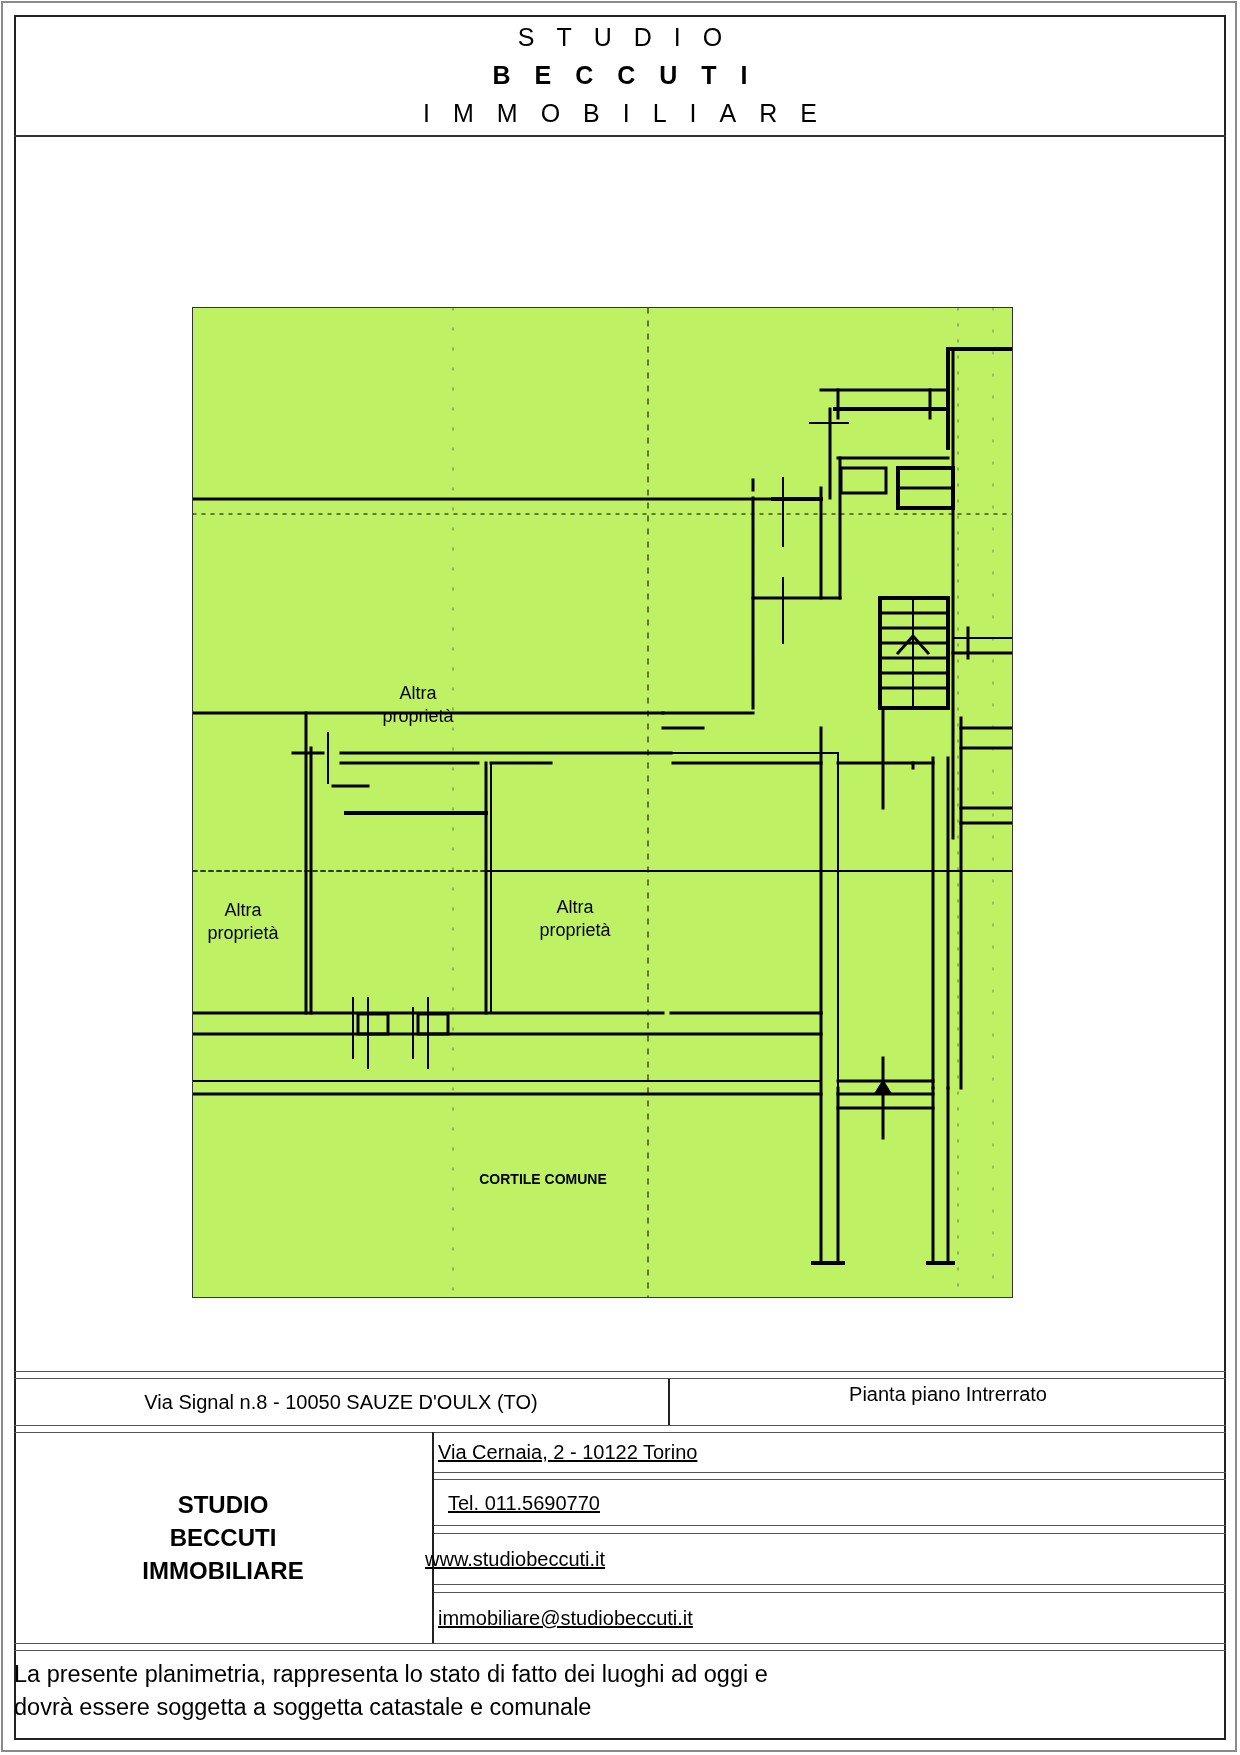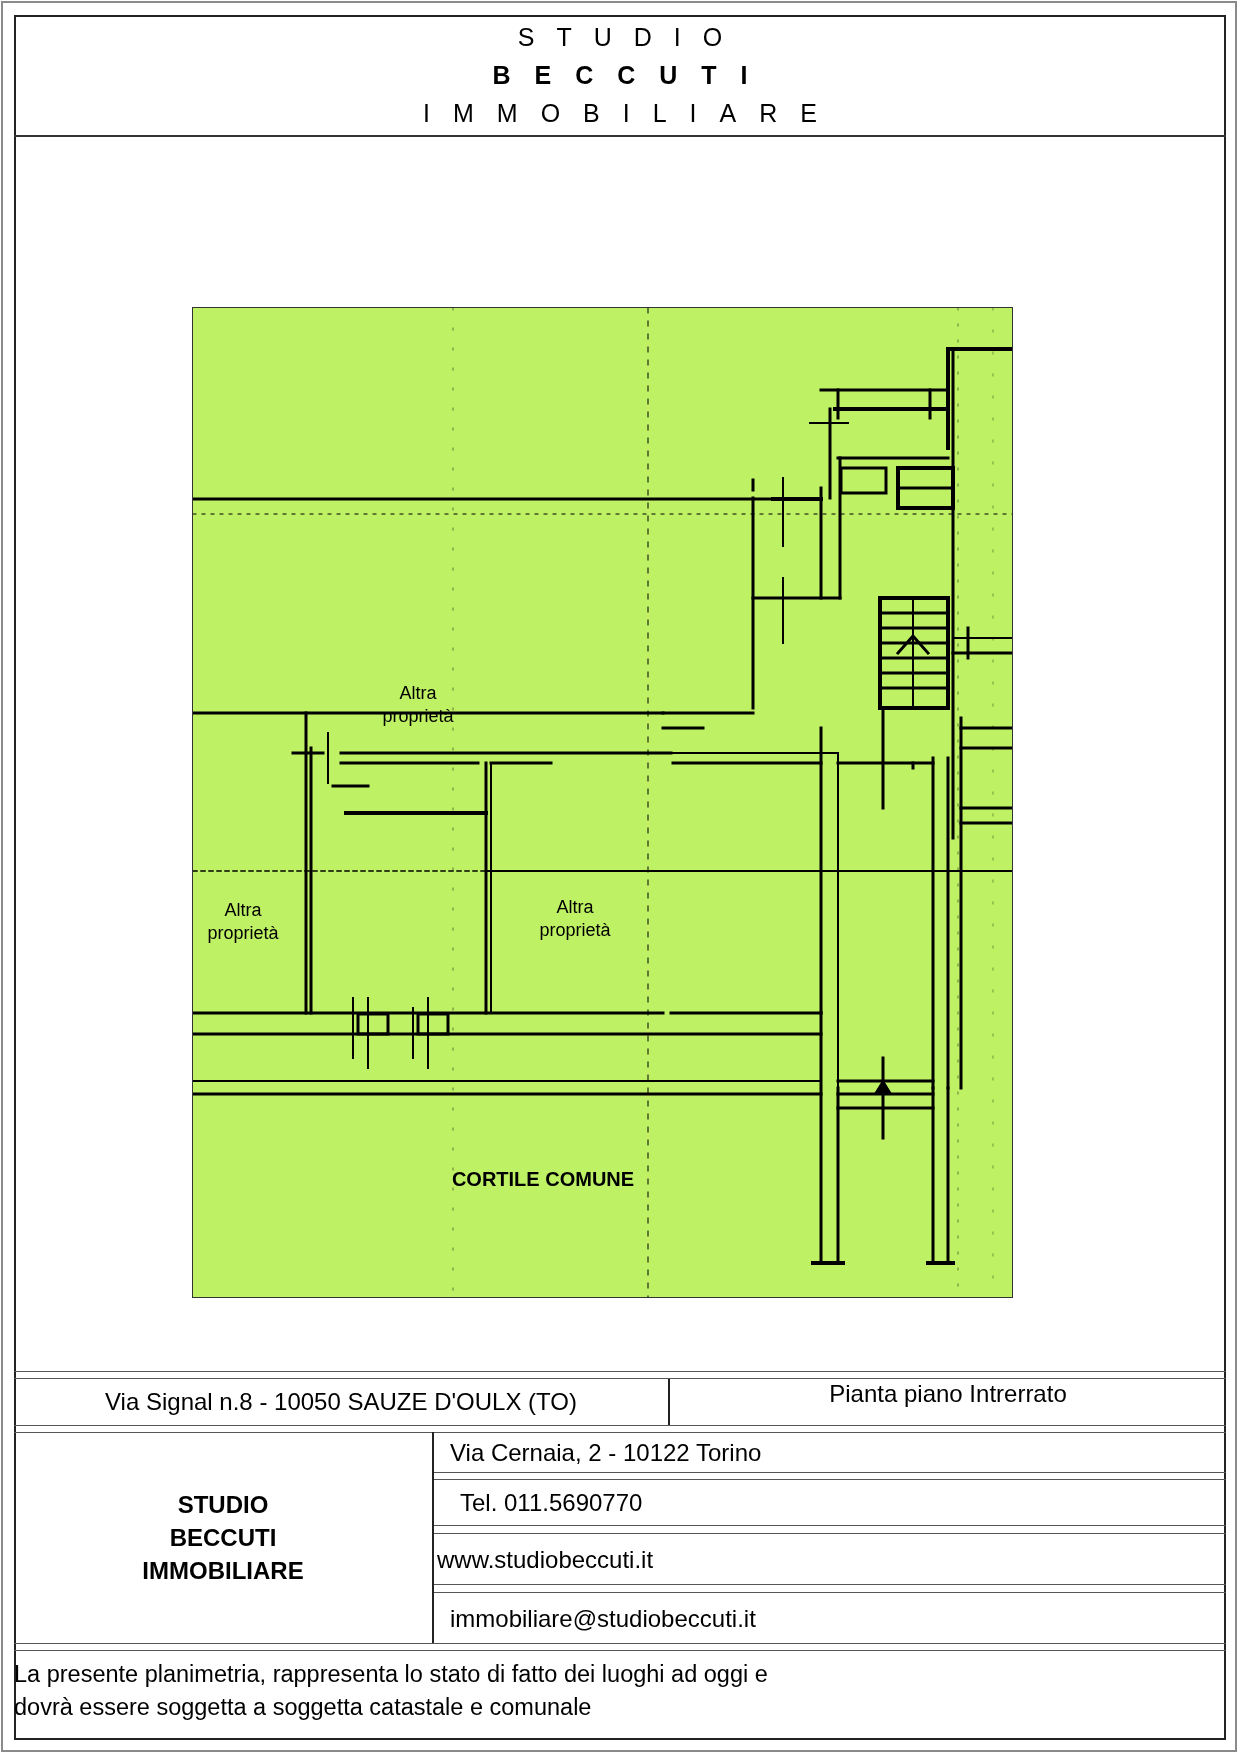--- a/index.html
+++ b/index.html
@@ -9,24 +9,24 @@
   .hline { position:absolute; left:14px; width:1212px; height:0; border-top:2px solid #333; }
   .hline.thin { border-top:1.5px solid #555; }
   .vline { position:absolute; width:0; border-left:2px solid #222; }
   .header-line { position:absolute; left:14px; width:1212px; text-align:center; font-size:25px; line-height:30px; }
   .h-studio { top:22px; letter-spacing:22px; padding-left:22px; box-sizing:border-box; }
   .h-beccuti { top:60px; letter-spacing:24px; font-weight:bold; padding-left:24px; box-sizing:border-box; }
   .h-immob { top:98px; letter-spacing:23px; padding-left:23px; box-sizing:border-box; }
   .plan { position:absolute; left:192px; top:307px; width:821px; height:991px; border:1.5px solid #333; box-sizing:border-box; background:#bef264; overflow:hidden; }
   .plan svg { position:absolute; left:0; top:0; }
   .plan-label { position:absolute; font-size:18px; line-height:23px; text-align:center; }
-  .plan-label.bold { font-weight:bold; font-size:20px; }
-  .cell { position:absolute; display:flex; align-items:center; font-size:24px; }
+  .plan-label.bold { font-weight:bold; font-size:14px; }
+  .cell { position:absolute; display:flex; align-items:center; font-size:20px; }
   .cell.center { justify-content:center; }
-  .cell.left { padding-left:16px; box-sizing:border-box; }
+  .cell.left { padding-left:4px; box-sizing:border-box;text-decoration:underline; }
   .studio-block { position:absolute; left:14px; top:1432px; width:418px; height:211px; display:flex; align-items:center; justify-content:center; text-align:center; font-weight:bold; font-size:24px; line-height:33px; }
   .note { position:absolute; left:14px; top:1650px; width:1212px; height:88px; font-size:23.5px; line-height:33px; padding-top:8px; box-sizing:border-box; }
 </style>
 </head>
 <body>
 
 <div class="outer"></div>
 <div class="frame"></div>
 
 <div class="header-line h-studio">STUDIO</div>

